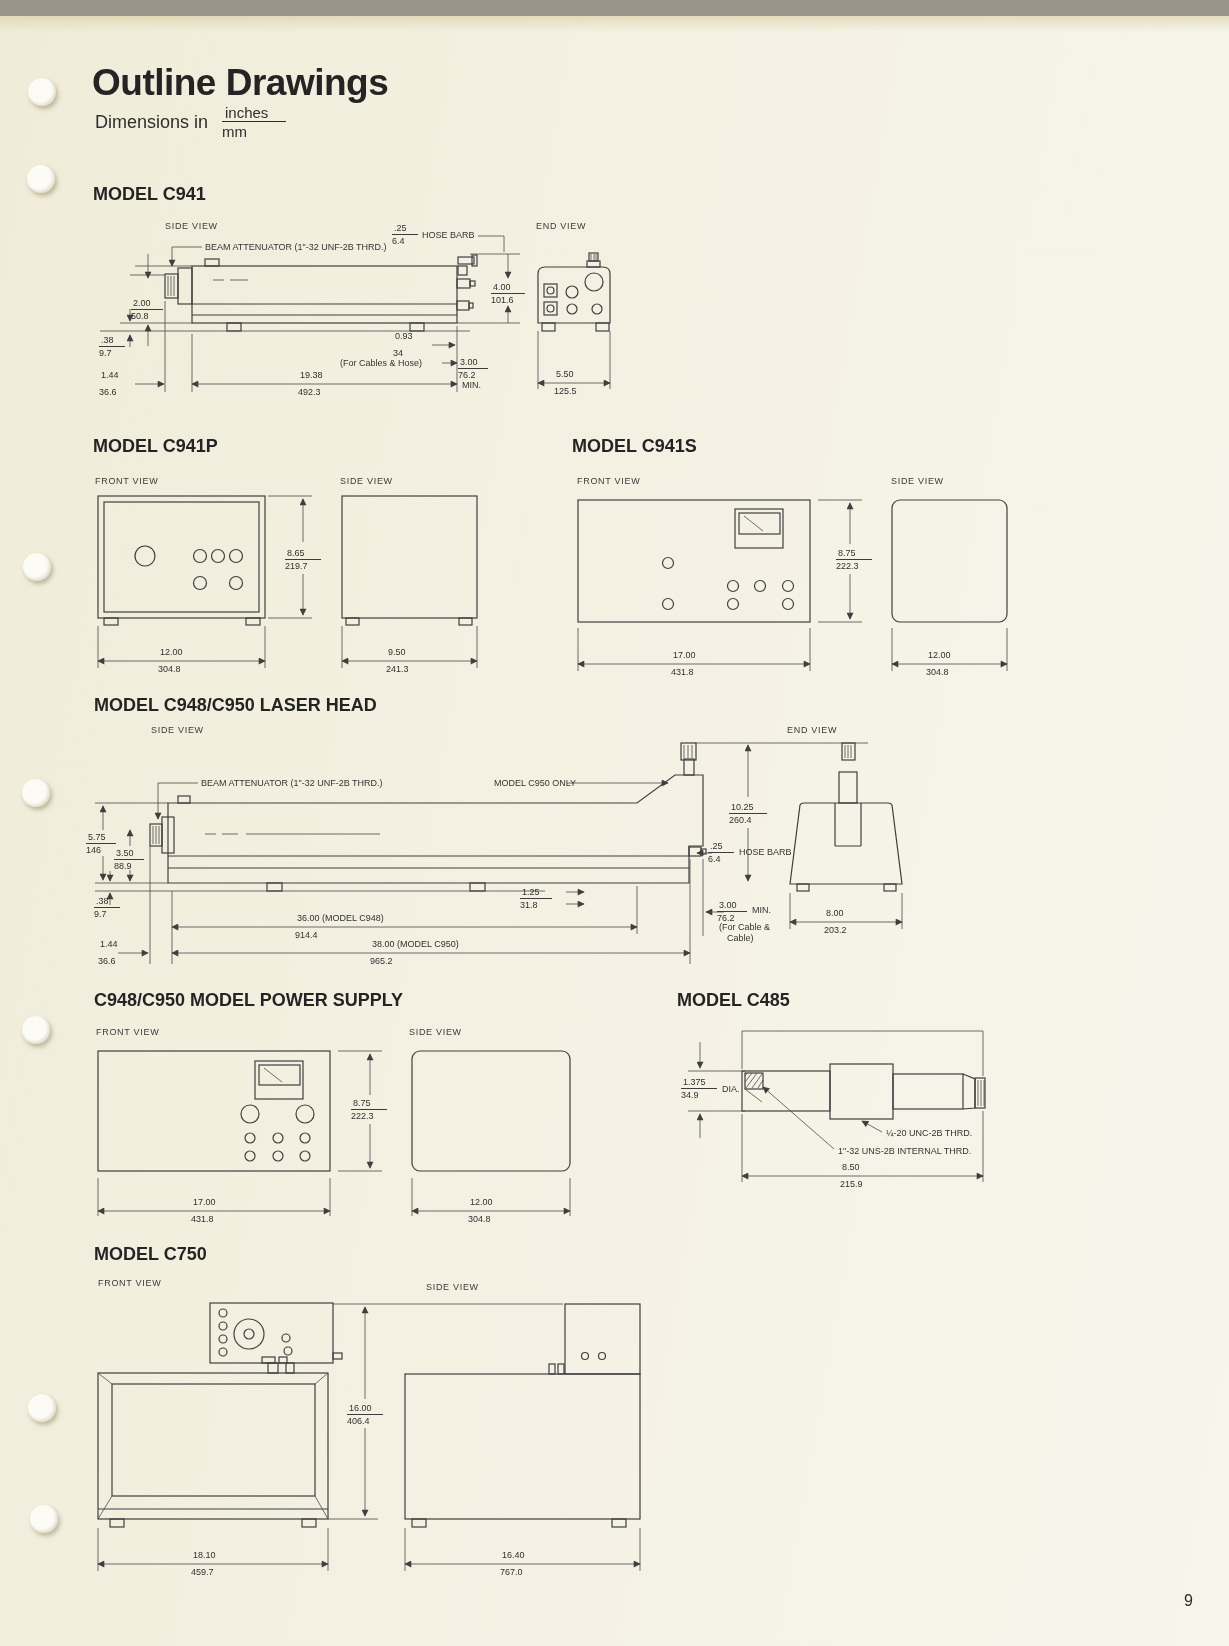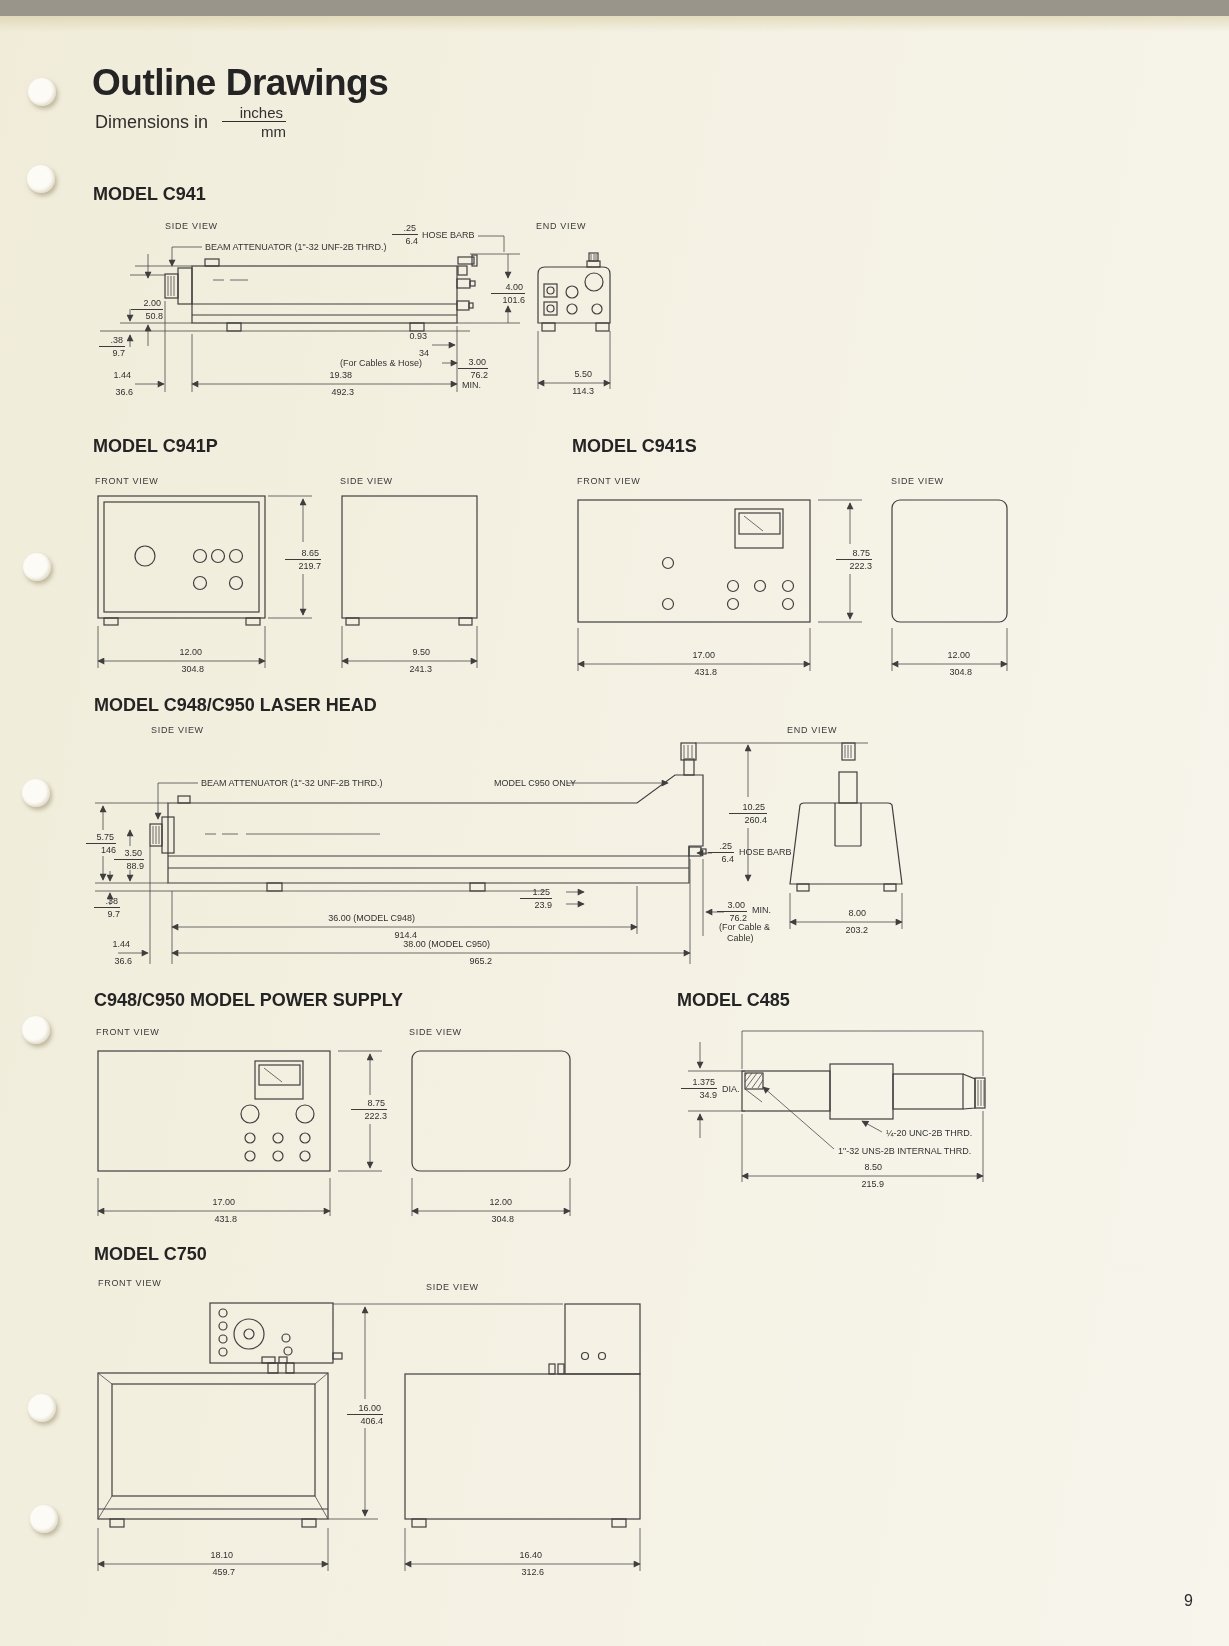--- a/index.html
+++ b/index.html
@@ -12,21 +12,21 @@
   .hole{position:absolute;width:28px;height:28px;border-radius:50%;background:#fcfbf6;
         box-shadow:2px 3px 4px rgba(150,138,100,.55), inset -2px -2px 3px rgba(190,180,150,.4)}
   .art{position:absolute;left:0;top:0}
   .o{fill:none;stroke:#3f3f3f;stroke-width:1.2}
   .d{fill:none;stroke:#4a4a4a;stroke-width:0.8}
   .h1{position:absolute;font-weight:bold;font-size:37px;letter-spacing:-0.5px;color:#242424;white-space:nowrap}
   .h2{position:absolute;font-weight:bold;font-size:18px;color:#242424;white-space:nowrap}
   .vlabel{position:absolute;font-size:9px;letter-spacing:.7px;color:#3a3a3a;white-space:nowrap}
   .note{position:absolute;font-size:9px;color:#333;white-space:nowrap}
   .lead{position:absolute;font-size:18px;color:#2e2e2e;white-space:nowrap}
-  .dim{position:absolute;font-size:9px;line-height:11px;text-align:right;color:#303030;white-space:nowrap}
+  .dim{position:absolute;font-size:9px;line-height:11px;text-align:left;color:#303030;white-space:nowrap}
   .dim .din{display:block;border-bottom:1px solid #3c3c3c;padding:0 2px}
   .dim .dmm{display:block;padding-top:1px}
   .dim.thru .din{border-bottom:none;padding-bottom:3px}
   .dim.thru .dmm{padding-top:3px}
   .units{font-size:15px;line-height:17px}
   .units .din{border-bottom:1px solid #2e2e2e;padding:0 3px}
   .pageno{position:absolute;font-size:16px;color:#2b2b2b}
 </style>
 </head>
 <body>
@@ -321,21 +321,21 @@
     <span class="din">3.00</span>
     <span class="dmm">76.2</span>
   </div>
   <div class="note" style="left:462px;top:364px">MIN.</div>
   <div class="dim" style="left:491px;top:266px;width:34px">
     <span class="din">4.00</span>
     <span class="dmm">101.6</span>
   </div>
   <div class="dim thru" style="left:554px;top:353px;width:40px">
     <span class="din">5.50</span>
-    <span class="dmm">114.3</span>
+    <span class="dmm">125.5</span>
   </div>
 
   <div class="h2" style="left:93px;top:420px">MODEL C941P</div>
   <div class="vlabel" style="left:95px;top:460px">FRONT VIEW</div>
   <div class="vlabel" style="left:340px;top:460px">SIDE VIEW</div>
   <div class="dim" style="left:285px;top:532px;width:36px">
     <span class="din">8.65</span>
     <span class="dmm">219.7</span>
   </div>
   <div class="dim thru" style="left:158px;top:631px;width:46px">
@@ -379,21 +379,21 @@
   <div class="dim" style="left:94px;top:880px;width:26px">
     <span class="din">.38</span>
     <span class="dmm">9.7</span>
   </div>
   <div class="dim thru" style="left:98px;top:923px;width:34px">
     <span class="din">1.44</span>
     <span class="dmm">36.6</span>
   </div>
   <div class="dim" style="left:520px;top:871px;width:32px">
     <span class="din">1.25</span>
-    <span class="dmm">23.9</span>
+    <span class="dmm">31.8</span>
   </div>
   <div class="dim thru" style="left:295px;top:897px;width:122px">
     <span class="din">36.00  (MODEL C948)</span>
     <span class="dmm">914.4</span>
   </div>
   <div class="dim thru" style="left:370px;top:923px;width:122px">
     <span class="din">38.00  (MODEL C950)</span>
     <span class="dmm">965.2</span>
   </div>
   <div class="dim" style="left:729px;top:786px;width:38px">
@@ -452,17 +452,17 @@
   <div class="dim" style="left:347px;top:1387px;width:36px">
     <span class="din">16.00</span>
     <span class="dmm">406.4</span>
   </div>
   <div class="dim thru" style="left:191px;top:1534px;width:44px">
     <span class="din">18.10</span>
     <span class="dmm">459.7</span>
   </div>
   <div class="dim thru" style="left:500px;top:1534px;width:44px">
     <span class="din">16.40</span>
-    <span class="dmm">312.6</span>
+    <span class="dmm">767.0</span>
   </div>
 
   <div class="pageno" style="left:1184px;top:1576px">9</div>
 </div>
 
 </body></html>

